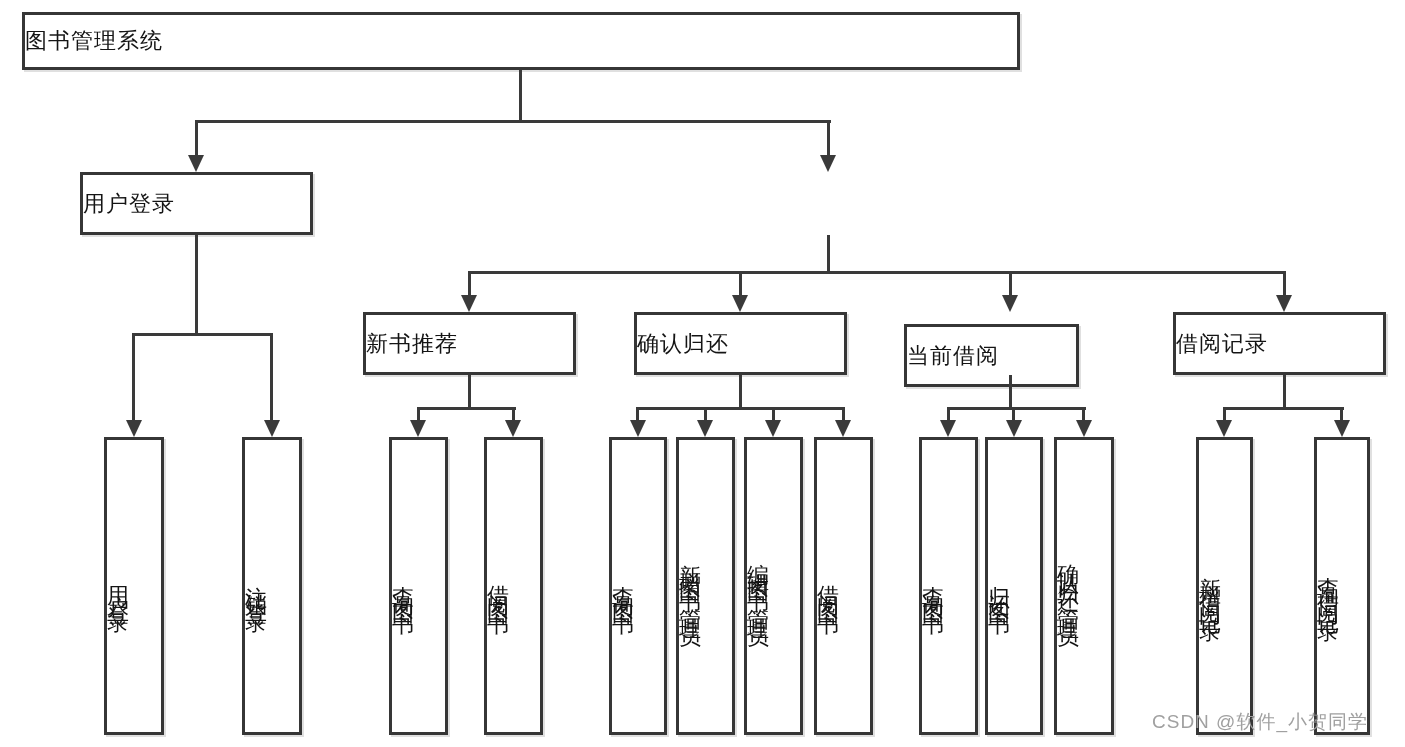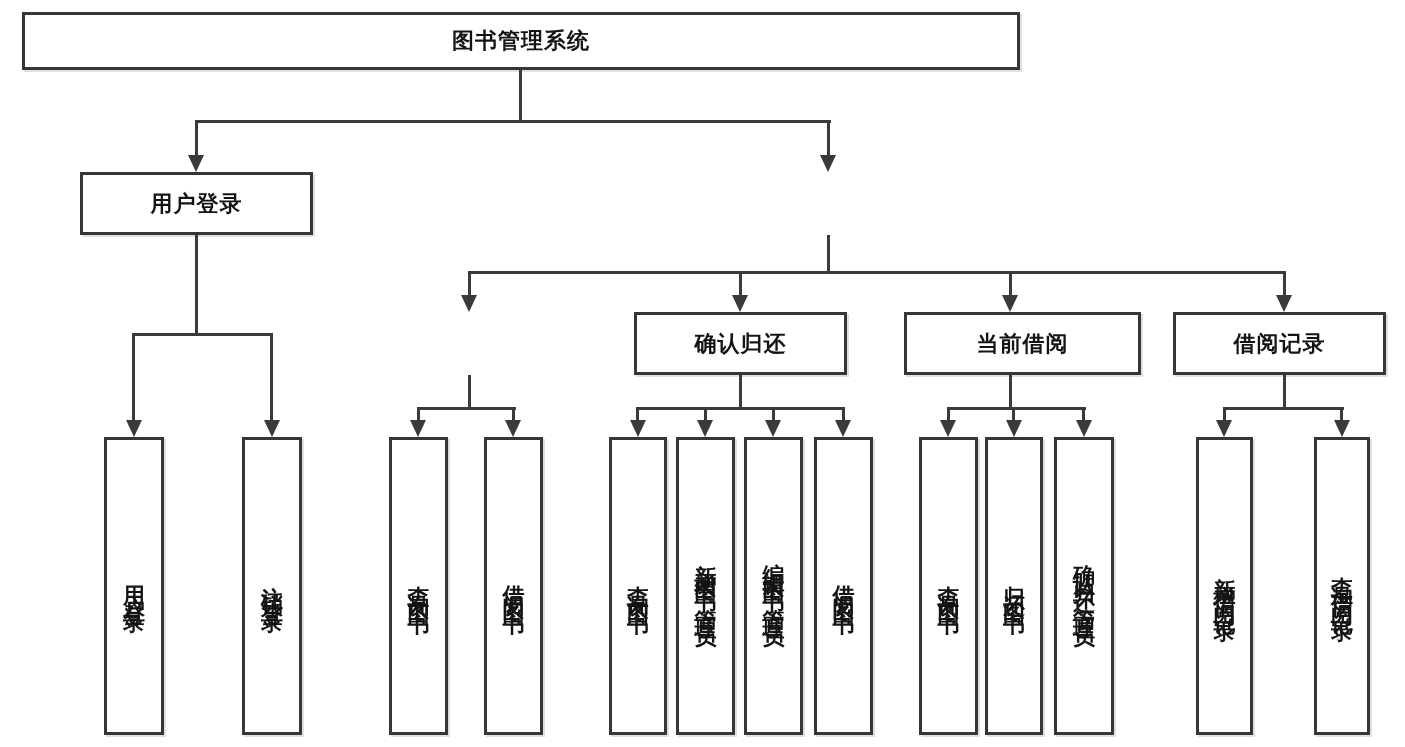--- a/index.html
+++ b/index.html
@@ -8,22 +8,22 @@
     --text:#141414;
     --wm:#a0a0a0;
   }
   html,body{margin:0;padding:0;background:#ffffff;}
   body{font-family:"Liberation Sans","DejaVu Sans",sans-serif;}
   .canvas{
     position:relative;width:1405px;height:747px;background:#ffffff;overflow:hidden;
   }
   .box{
     position:absolute;background:#ffffff;border:3px solid var(--border);
-    box-sizing:border-box;display:flex;align-items:center;justify-content:center;
-    color:var(--text);box-shadow:2px 2px 0 rgba(130,130,130,.25);font-weight:bold;
+    box-sizing:border-box;display:flex;align-items:center;
+    color:var(--text);box-shadow:2px 2px 0 rgba(130,130,130,.25);
   }
   .hbox{font-size:22px;letter-spacing:1px;}
   .vbox span{
     writing-mode:vertical-rl;text-orientation:mixed;
     font-size:22px;letter-spacing:9px;line-height:1;white-space:nowrap;
   }
   .hl{position:absolute;height:3px;background:var(--line);}
   .vl{position:absolute;width:3px;background:var(--line);}
   .ar{
     position:absolute;width:0;height:0;
@@ -66,24 +66,27 @@
   <div class="hl" style="left:468px;top:271px;width:818px"></div>
   <div class="vl" style="left:468px;top:271px;height:26px"></div>
   <div class="ar" style="left:461px;top:295px"></div>
   <div class="vl" style="left:739px;top:271px;height:26px"></div>
   <div class="ar" style="left:732px;top:295px"></div>
   <div class="vl" style="left:1009px;top:271px;height:26px"></div>
   <div class="ar" style="left:1002px;top:295px"></div>
   <div class="vl" style="left:1283px;top:271px;height:26px"></div>
   <div class="ar" style="left:1276px;top:295px"></div>
 
+  <div class="box hbox" style="left:363px;top:312px;width:213px;height:63px">
+    <span>新书推荐</span>
+  </div>
   <div class="box hbox" style="left:634px;top:312px;width:213px;height:63px">
     <span>确认归还</span>
   </div>
-  <div class="box hbox" style="left:904px;top:312px;width:237px;height:63px">
+  <div class="box hbox" style="left:904px;top:324px;width:175px;height:63px">
     <span>当前借阅</span>
   </div>
   <div class="box hbox" style="left:1173px;top:312px;width:213px;height:63px">
     <span>借阅记录</span>
   </div>
 
   <div class="vl" style="left:468px;top:375px;height:34px"></div>
   <div class="hl" style="left:417px;top:407px;width:99px"></div>
   <div class="vl" style="left:417px;top:407px;height:15px"></div>
   <div class="ar" style="left:410px;top:420px"></div>
@@ -154,14 +157,15 @@
     <span>确认归还（管理员）</span>
   </div>
 
   <div class="box vbox" style="left:1196px;top:437px;width:57px;height:298px">
     <span>新增借阅记录</span>
   </div>
   <div class="box vbox" style="left:1314px;top:437px;width:56px;height:298px">
     <span>查询借阅记录</span>
   </div>
 
+  <div class="watermark">CSDN @软件_小贺同学</div>
 
 </div>
 
 </body></html>

